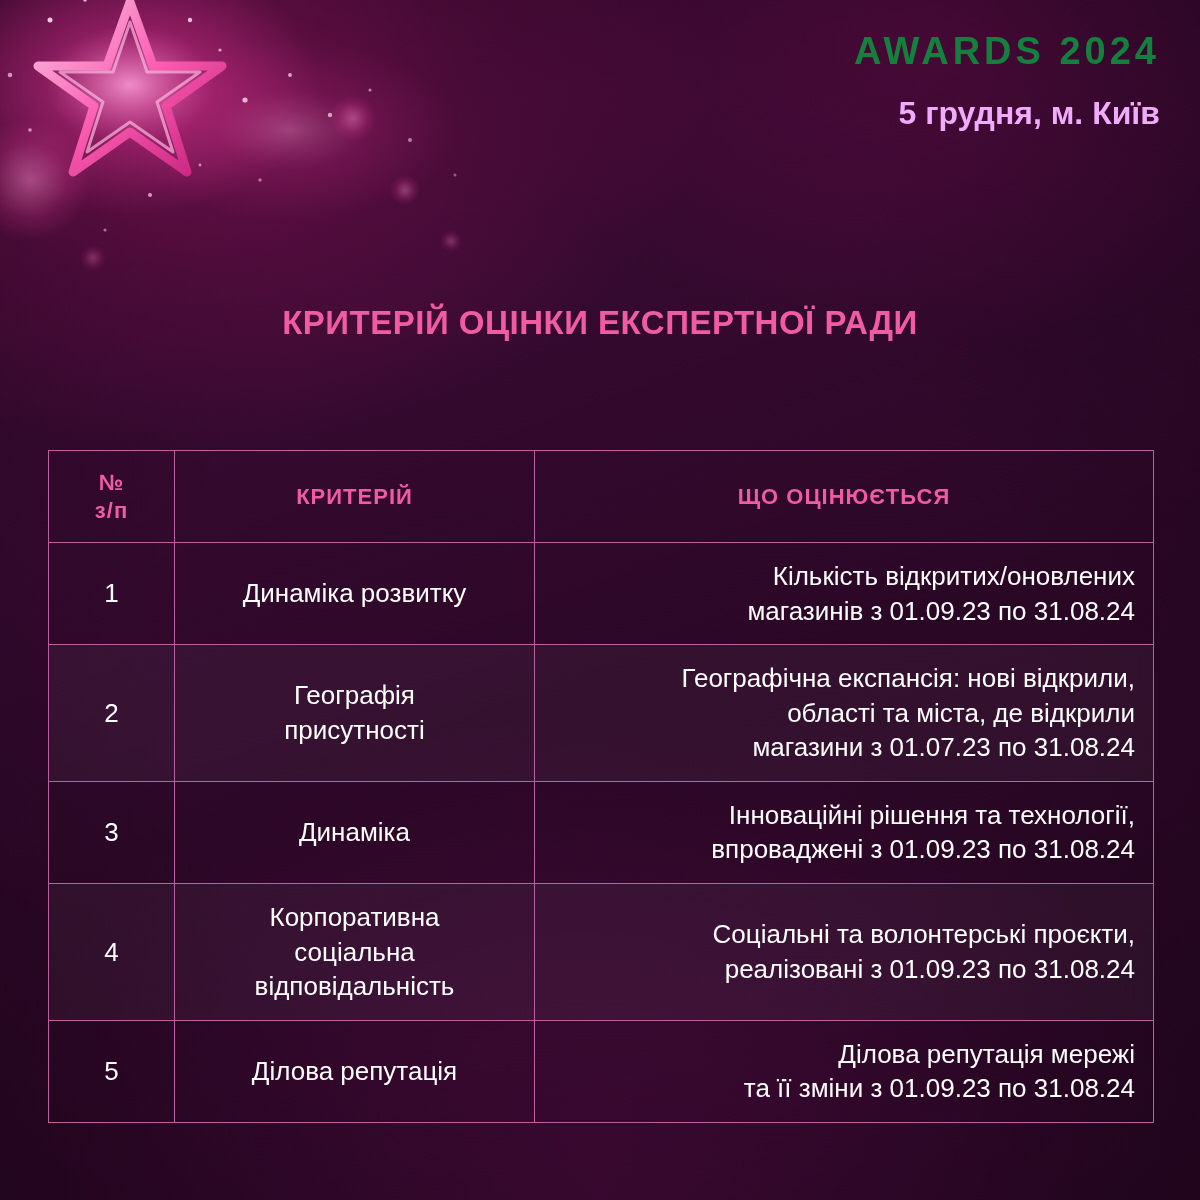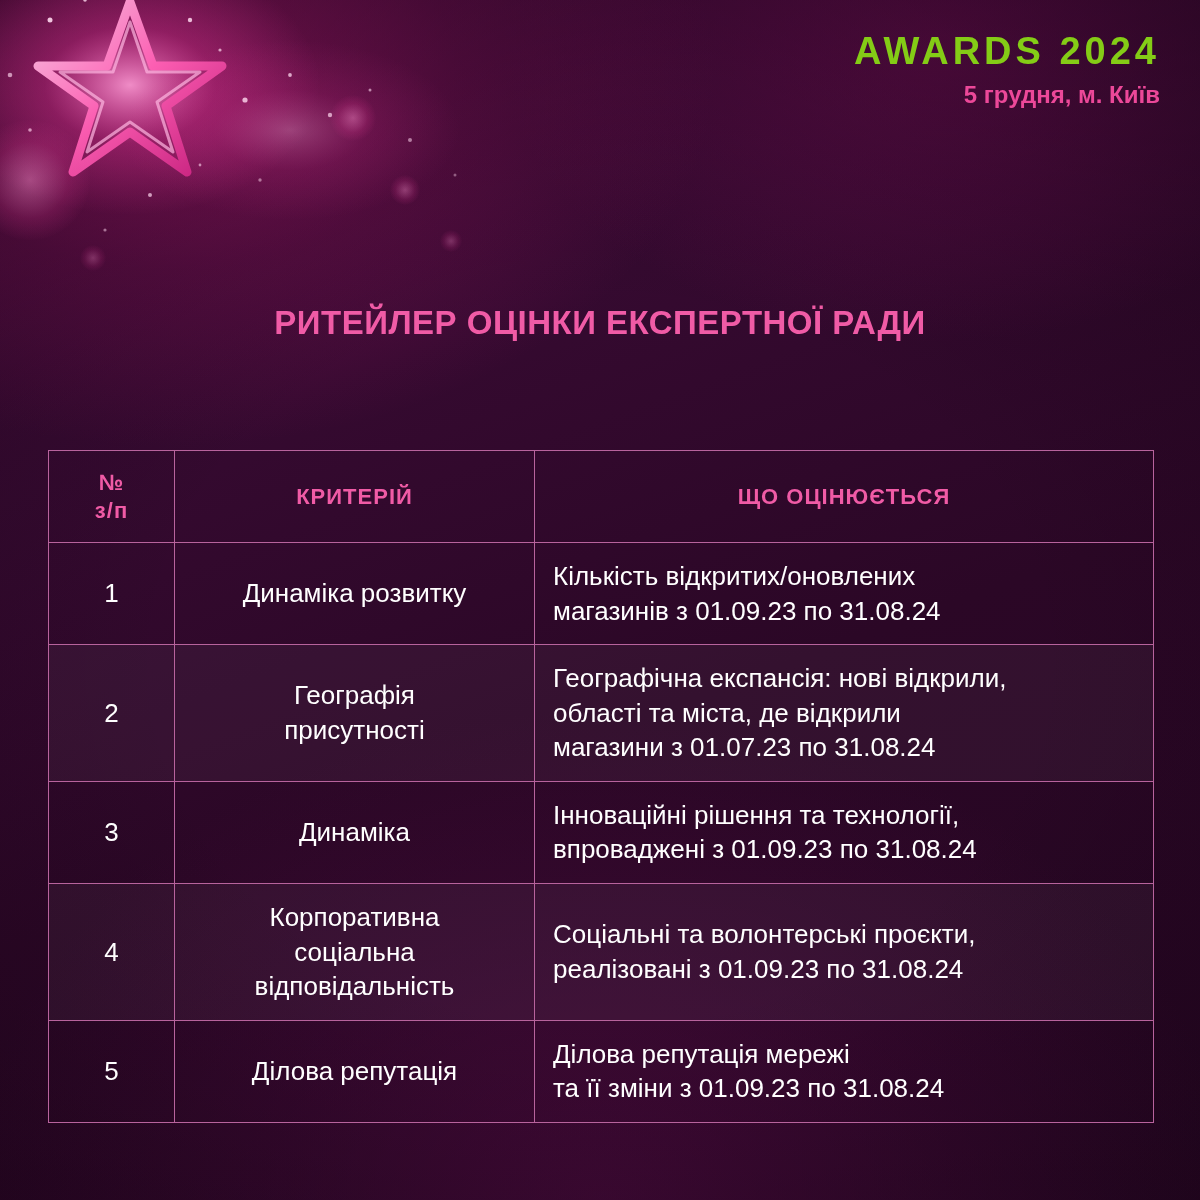--- a/index.html
+++ b/index.html
@@ -76,29 +76,29 @@
   .logo-text {
     font-size: 108px;
     font-weight: bold;
     color: #ffffff;
     letter-spacing: 1px;
     line-height: 0.95;
   }
   .logo-sub {
     font-size: 38px;
     font-weight: bold;
-    color: #84cc16;
+    color: #15803d;
     letter-spacing: 4px;
     margin-top: 4px;
   }
   .logo-date {
-    font-size: 24px;
-    font-weight: bold;
-    color: #ec4899;
-    margin-top: 8px;
+    font-size: 32px;
+    font-weight: bold;
+    color: #f0abfc;
+    margin-top: 22px;
   }
 
   
   .title {
     position: absolute;
     top: 300px;
     left: 0;
     width: 1200px;
     text-align: center;
     color: #f05ba6;
@@ -148,21 +148,21 @@
   }
   td.cell-num {
     text-align: center;
     font-size: 29px;
     padding: 16px 6px;
   }
   td.cell-crit {
     text-align: center;
   }
   td.cell-desc {
-    text-align: left;
+    text-align: right;
   }
   .row-alt td {
     background: rgba(255,255,255,0.045);
   }
 </style>
 </head>
 <body>
 
 <div class="bg"></div>
 <div class="bg-vignette"></div>
@@ -208,21 +208,21 @@
 <div class="bokeh" style="left:390px; top:175px; width:30px; height:30px; opacity:.45"></div>
 <div class="bokeh" style="left:440px; top:230px; width:22px; height:22px; opacity:.35"></div>
 <div class="bokeh" style="left:80px; top:245px; width:26px; height:26px; opacity:.35"></div>
 
 <div class="logo-wrap">
   <div class="logo-sub">AWARDS 2024</div>
   <div class="logo-date">5 грудня, м. Київ</div>
 </div>
 
 <div class="title">
-  <div>РИТЕЙЛЕР ОЦІНКИ ЕКСПЕРТНОЇ РАДИ</div>
+  <div>КРИТЕРІЙ ОЦІНКИ ЕКСПЕРТНОЇ РАДИ</div>
 </div>
 
 <div class="table-wrap">
   <table class="criteria">
     <colgroup>
       <col class="col-num">
       <col class="col-crit">
       <col class="col-desc">
     </colgroup>
     <thead>

